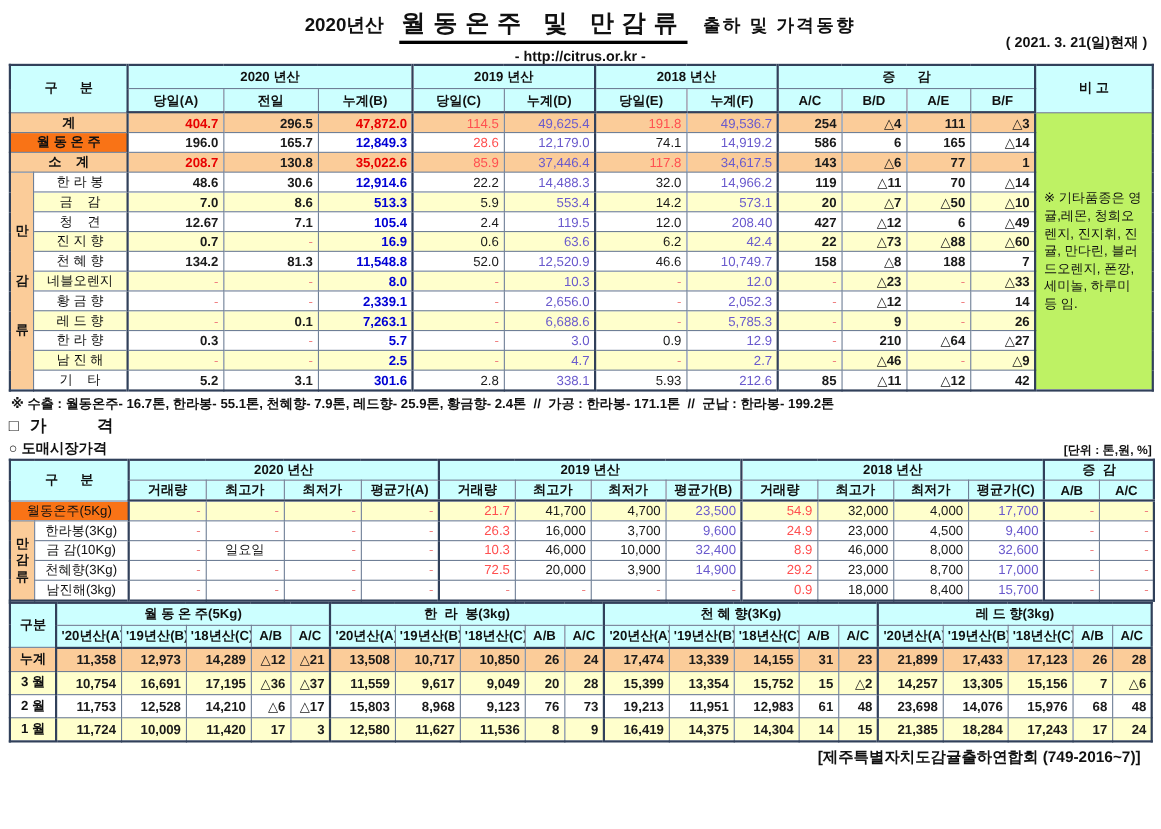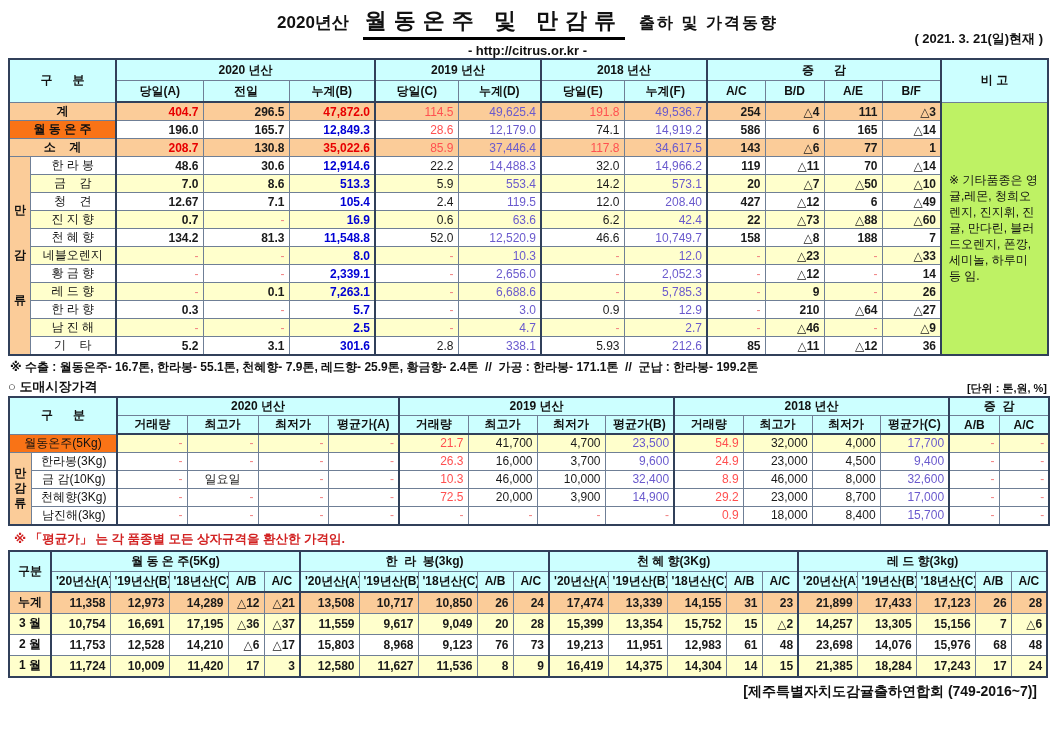--- a/index.html
+++ b/index.html
@@ -293,27 +293,28 @@
           <td class="num c-kb bg-white gl">5.2</td>
           <td class="num c-kb bg-white">3.1</td>
           <td class="num c-bb bg-white">301.6</td>
           <td class="num c-k bg-white gl">2.8</td>
           <td class="num c-v bg-white">338.1</td>
           <td class="num c-k bg-white gl">5.93</td>
           <td class="num c-v bg-white">212.6</td>
           <td class="num c-kb bg-white gl">85</td>
           <td class="num c-kb bg-white">△11</td>
           <td class="num c-kb bg-white">△12</td>
-          <td class="num c-kb bg-white">36</td>
+          <td class="num c-kb bg-white">42</td>
         </tr>
       </tbody>
     </table>
   <div class="note">※ 수출 : 월동온주- 16.7톤, 한라봉- 55.1톤, 천혜향- 7.9톤, 레드향- 25.9톤, 황금향- 2.4톤  //  가공 : 한라봉- 171.1톤  //  군납 : 한라봉- 199.2톤</div>
 
   <div>
+    <div class="sec-title">□ 가      격</div>
     <div class="sec-row">
       <span class="sec-sub">○ 도매시장가격</span>
       <span class="unit-label">[단위 : 톤,원, %]</span>
     </div>
   </div>
   <table id="t-price" class="t-price">
       <colgroup>
         <col style="width: 22px;">
         <col style="width: 86px;">
         <col style="width: 70px;">
@@ -440,21 +441,20 @@
           <td class="num c-dash bg-white">-</td>
           <td class="num c-r bg-white gl">0.9</td>
           <td class="num c-k bg-white">18,000</td>
           <td class="num c-k bg-white">8,400</td>
           <td class="num c-v bg-white">15,700</td>
           <td class="num c-dash bg-white gl">-</td>
           <td class="num c-dash bg-white">-</td>
         </tr>
       </tbody>
     </table>
-  <div class="note-red">※ 「평균가」 는 각 품종별 모든 상자규격을 환산한 가격임.</div>
 
   <table id="t-monthly" class="t-month">
       <colgroup>
         <col style="width: 42px;">
         <col style="width: 59px;">
         <col style="width: 59px;">
         <col style="width: 59px;">
         <col style="width: 36px;">
         <col style="width: 36px;">
         <col style="width: 59px;">

